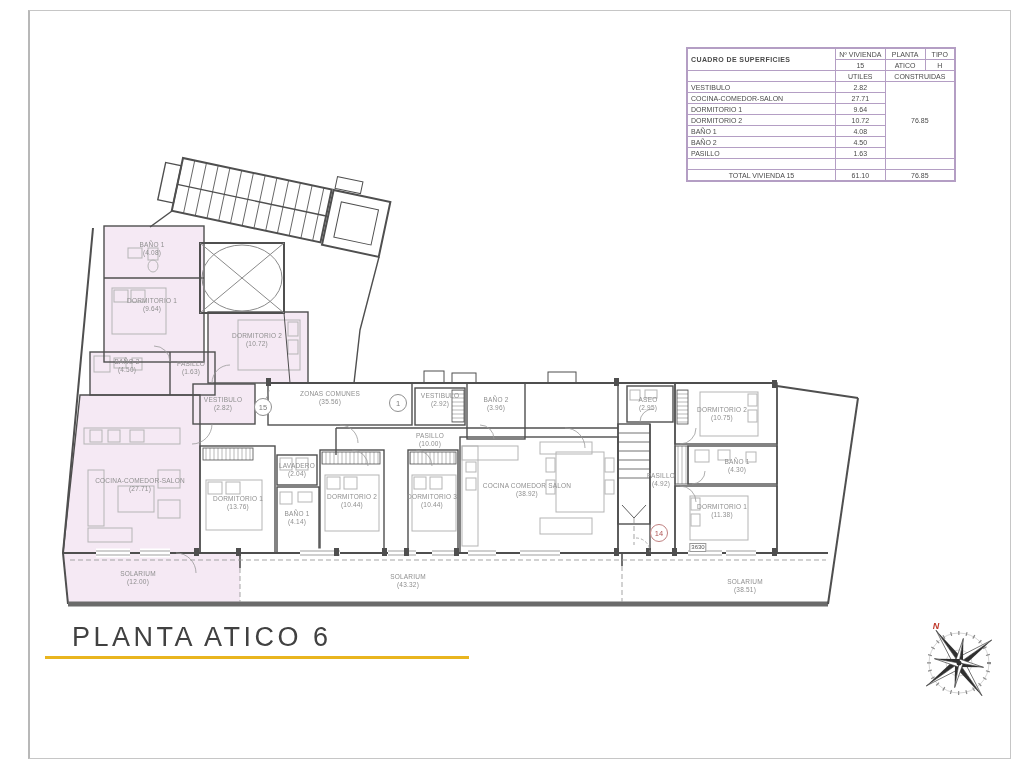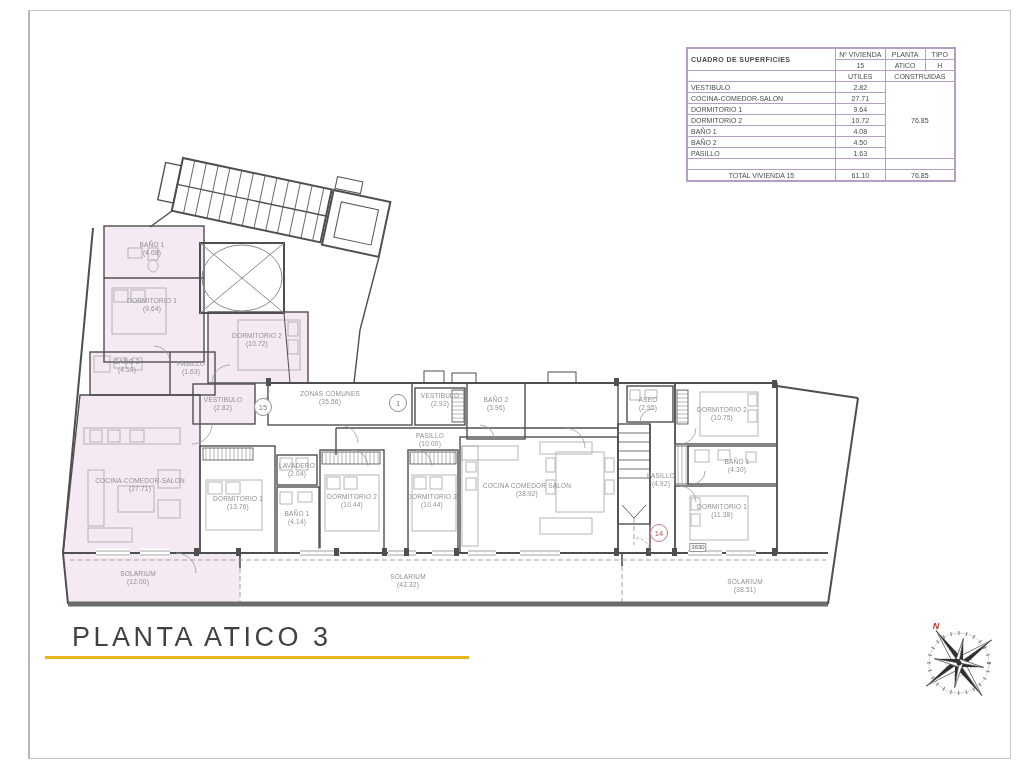--- a/index.html
+++ b/index.html
@@ -467,21 +467,21 @@
         <td colspan="2"></td>
       </tr>
   <tr class="total">
     <td class="tname">TOTAL VIVIENDA 15</td>
     <td class="num">61.10</td>
     <td class="num" colspan="2">76.85</td>
   </tr>
 </tbody>
   </table>
 
-<div id="plan-title">PLANTA ATICO 3</div>
+<div id="plan-title">PLANTA ATICO 6</div>
 <div id="title-rule" style="background:#E9B51F;"></div>
 
 <svg id="compass" width="92" height="92" viewBox="0 0 92 92">
   <g transform="translate(46,46)">
     <circle r="30" fill="none" stroke="#aaaaaa" stroke-width="0.5"></circle>
     <circle r="30" fill="none" stroke="#8c8c8c" stroke-width="4" stroke-dasharray="1.2,6.6"></circle>
     <circle r="13" fill="none" stroke="#aaaaaa" stroke-width="0.5"></circle>
     <g transform="rotate(-35)">
       <g>
           <path d="M0,-40 L5.5,0 L0,0 Z" fill="#2f2f2f"></path>

